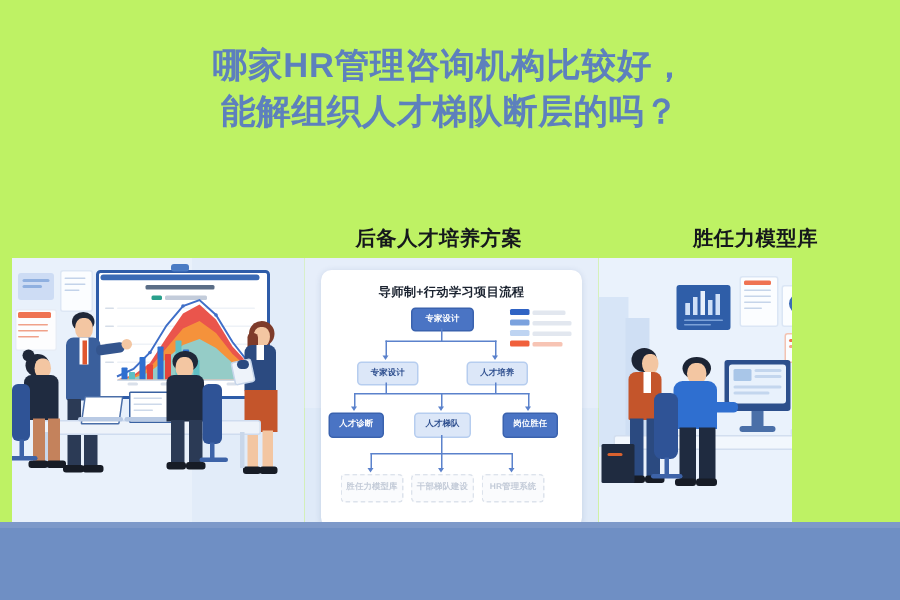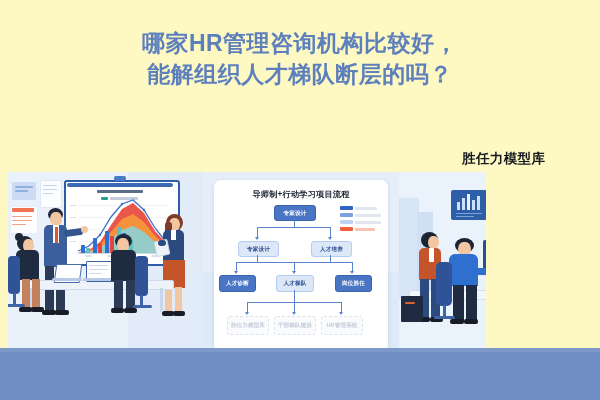--- a/index.html
+++ b/index.html
@@ -1,40 +1,40 @@
 <!DOCTYPE html>
 <html><head>
 <meta charset="utf-8">
 <style>
   html,body{margin:0;padding:0;}
   body{
     width:600px;height:400px;overflow:hidden;
     background:#f7fafc;
     font-family:"Liberation Sans","DejaVu Sans",sans-serif;
   }
-  #stage{position:relative;width:600px;height:400px;overflow:hidden;background:#fef9c3;}
+  #stage{position:relative;width:600px;height:400px;overflow:hidden;background:#bef264;}
 
   
   .headline{
     position:absolute;left:0;top:28px;width:600px;
     text-align:center;color:#5d80bd;
     font-weight:bold;font-size:23px;line-height:31px;
     letter-spacing:.5px;
   }
   .headline div{white-space:nowrap;}
 
   
   .caption{
     position:absolute;top:150px;color:#15181c;
     font-weight:bold;font-size:13.5px;letter-spacing:.4px;white-space:nowrap;
   }
   .cap1{left:57px;} .cap2{left:237px;} .cap3{left:462px;}
 
   
-  #band{position:absolute;left:0;top:172px;width:486px;height:188px;overflow:hidden;}
+  #band{position:absolute;left:0;top:172px;width:528px;height:188px;overflow:hidden;}
   .panel{position:absolute;top:0;height:188px;overflow:hidden;}
   .p1{left:8px;width:195px;}
   .p2{left:203px;width:196px;}
   .p3{left:399px;width:201px;}
 
   
   .sq{position:absolute;}
   .rr{position:absolute;border-radius:2px;}
   .circ{position:absolute;border-radius:50%;}
   .ell{position:absolute;border-radius:50%/60%;}
@@ -78,20 +78,21 @@
 </head>
 <body>
 
 <div id="stage">
 
   <div class="headline">
     <div>哪家HR管理咨询机构比较好，</div>
     <div>能解组织人才梯队断层的吗？</div>
   </div>
 
+  <div class="caption cap2">后备人才培养方案</div>
   <div class="caption cap3">胜任力模型库</div>
 
   <div id="band">
 
     <div class="panel p1">
 
       <div class="sq" style="left:0;top:0;width:195px;height:188px;background:#e9f1fb;"></div>
       <div class="sq" style="left:120px;top:0;width:75px;height:188px;background:#e2ecf9;"></div>
 
       <div class="rr" style="left:4px;top:10px;width:24px;height:18px;background:#cddcf4;"></div>

